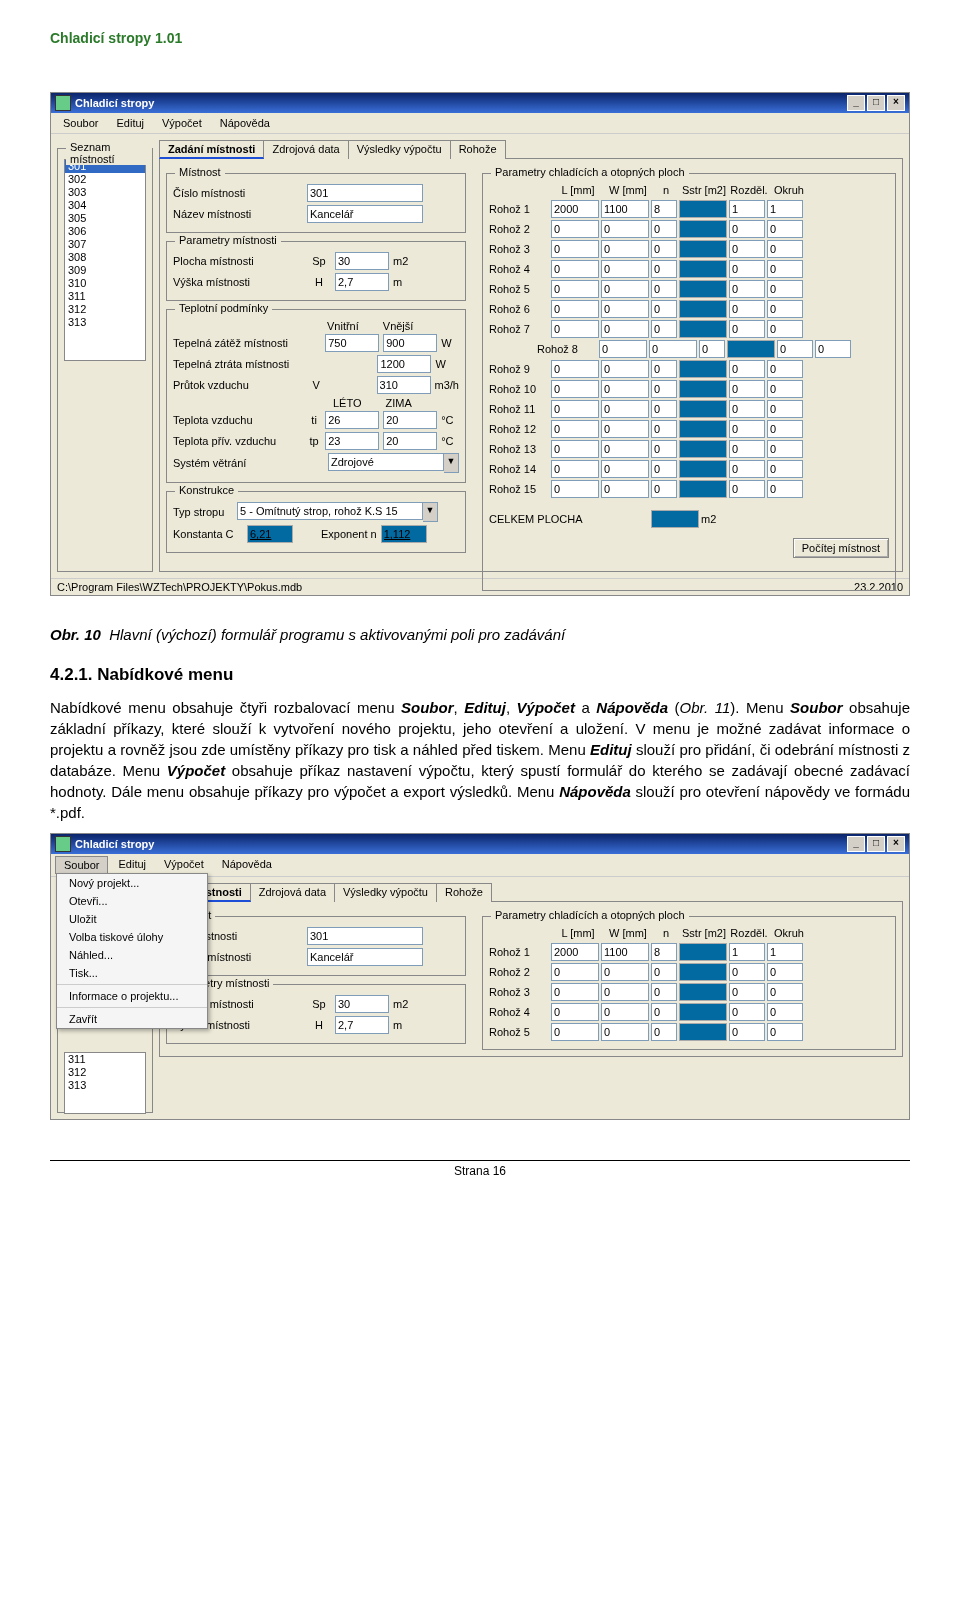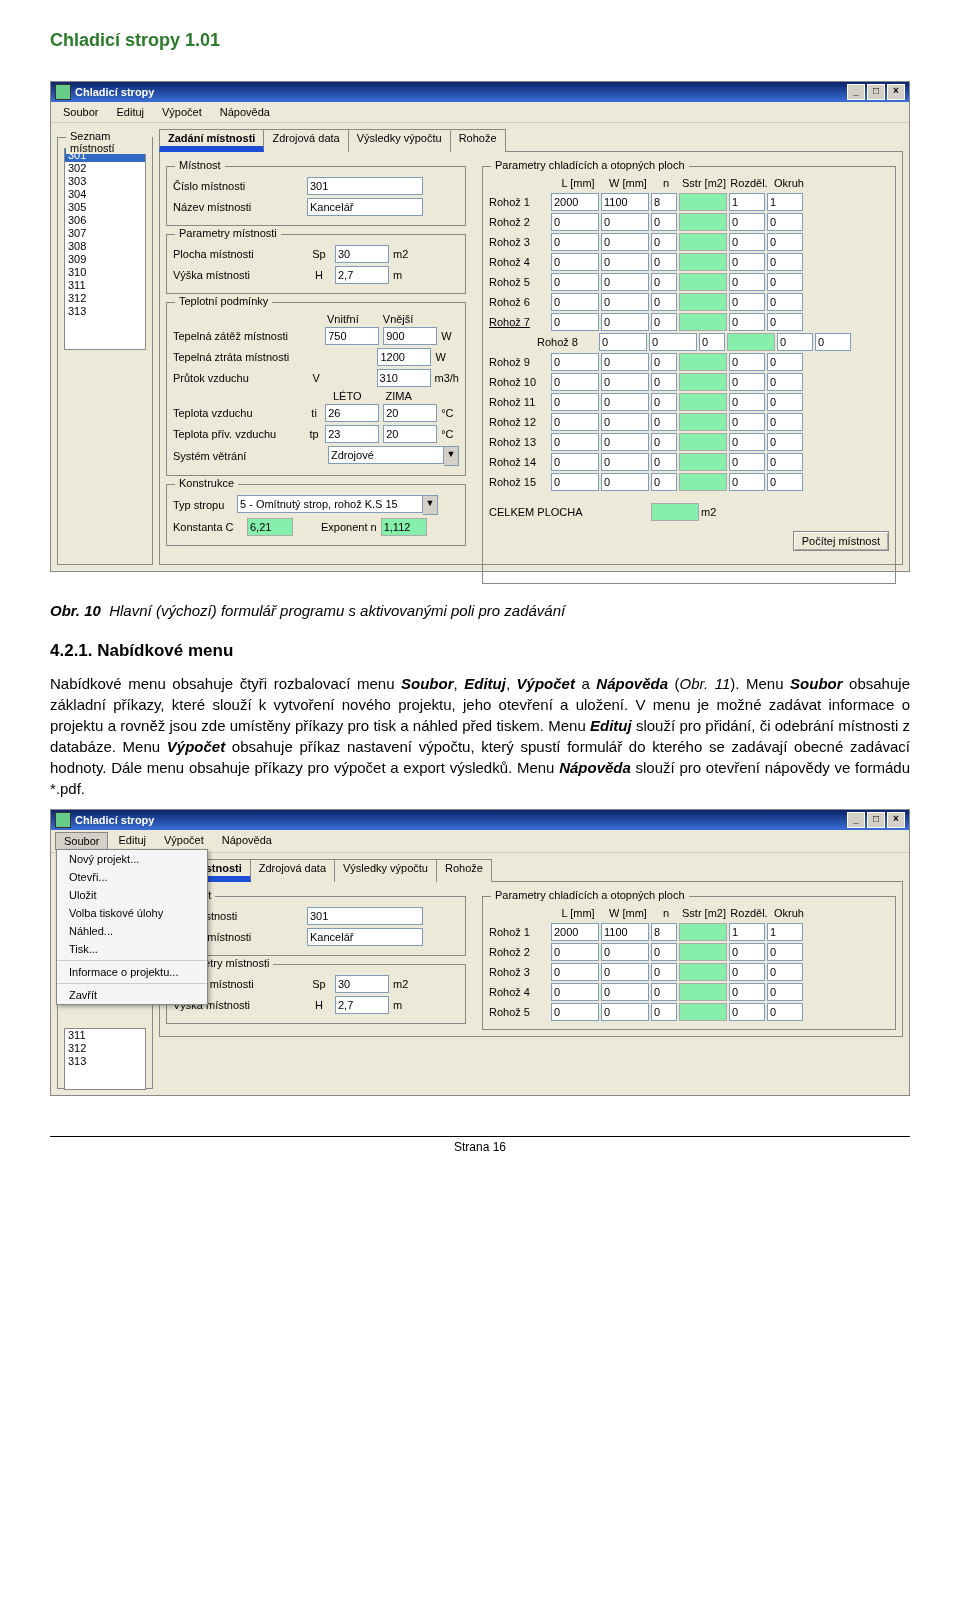--- a/index.html
+++ b/index.html
@@ -6,22 +6,22 @@
     font-family: Arial, sans-serif;
     background: #fff;
     margin: 0;
     padding: 30px 50px;
     font-size: 13px;
     color: #000;
   }
   .header {
     color: #2a7a2a;
     font-weight: bold;
-    font-size: 18px;
-    margin-bottom: 30px;
+    font-size: 14px;
+    margin-bottom: 46px;
   }
   .app-window {
     border: 1px solid #888;
     background: #ece9d8;
     font-family: Tahoma, Arial, sans-serif;
     font-size: 11px;
     margin-bottom: 30px;
   }
   .titlebar {
     background: linear-gradient(#0a246a, #3a6fd8);
@@ -80,21 +80,21 @@
   .roomlist div { padding:0 3px; line-height:13px;}
   .right-pane { flex:1; }
   .tabs { display:flex; }
   .tab {
     border:1px solid #888; border-bottom:none;
     padding:2px 8px;
     background:#ece9d8;
     margin-right:-1px;
     font-size:11px;
   }
-  .tab.active { background:#ece9d8; border-bottom:6px solid #1d4ed8; font-weight:bold; position:relative; z-index:2;}
+  .tab.active { background:#ece9d8; border-bottom:2px solid #1d4ed8; font-weight:bold; position:relative; z-index:2;}
   .tab-body {
     border:1px solid #888;
     padding:6px;
     background:#ece9d8;
     margin-top:-1px;
   }
   .cols { display:flex; gap:16px; }
   .left-col { width: 300px;}
   .right-col { flex:1;}
   .frow { display:flex; align-items:center; margin-bottom:3px; gap:4px;}
@@ -102,21 +102,21 @@
   .fsym { width:24px; text-align:center; font-size:11px;}
   .finput {
     border:1px solid #7f9db9;
     background:#fff;
     font-size:11px;
     padding:1px 2px;
     width: 48px;
     height: 14px;
   }
   .finput.wide { width: 110px;}
-  .finput.ro { background:#86efac; border-color:#aaa;}
+  .finput.ro { background:#0369a1; border-color:#aaa;text-decoration:underline;}
   .funit { font-size:11px; width:30px;}
   .two-head { display:flex; margin-left:154px; gap:24px; font-size:11px; margin-bottom:2px;}
   .table-hdr { display:flex; font-size:11px; }
   .table-hdr span { text-align:center; }
   .col-name { width:64px; text-align:left;}
   .col-l { width:50px;}
   .col-w { width:50px;}
   .col-n { width:26px;}
   .col-sstr { width:50px;}
   .col-rozdel { width:40px;}
@@ -381,21 +381,21 @@
                   <div class="rrow">
                     <span style="width: 60px;">Rohož 6</span>
                     <input class="finput" value="0" style="width: 42px;">
                     <input class="finput" value="0" style="width: 42px;">
                     <input class="finput" value="0" style="width: 20px;">
                     <input class="finput ro" readonly="" style="width: 42px;">
                     <input class="finput" value="0" style="width: 30px;">
                     <input class="finput" value="0" style="width: 30px;">
                   </div>
                   <div class="rrow">
-                    <span style="width: 60px; text-decoration: underline;">Rohož 7</span>
+                    <span style="width: 60px;">Rohož 7</span>
                     <input class="finput" value="0" style="width: 42px;">
                     <input class="finput" value="0" style="width: 42px;">
                     <input class="finput" value="0" style="width: 20px;">
                     <input class="finput ro" readonly="" style="width: 42px;">
                     <input class="finput" value="0" style="width: 30px;">
                     <input class="finput" value="0" style="width: 30px;">
                   </div>
                   <div class="rrow">
                     <span style="width: 60px; margin-left: 48px;">Rohož 8</span>
                     <input class="finput" value="0" style="width: 42px;">
@@ -475,20 +475,24 @@
                 <span class="funit">m2</span>
               </div>
               <div style="text-align:right;margin-top:10px;">
                 <button class="btn">Počítej místnost</button>
               </div>
             </div>
           </div>
         </div>
       </div>
     </div>
+  </div>
+  <div class="statusbar">
+    <span>C:\Program Files\WZTech\PROJEKTY\Pokus.mdb</span>
+    <span style="margin-left:auto">23.2.2010</span>
   </div>
 </div>
 
 <div class="caption-text">
   <span class="num">Obr. 10</span>&nbsp;&nbsp;<span>Hlavní (výchozí) formulář programu s aktivovanými poli pro zadávání</span>
 </div>
 
 <div class="section-head">4.2.1. Nabídkové menu</div>
 
 <div class="body-para">

